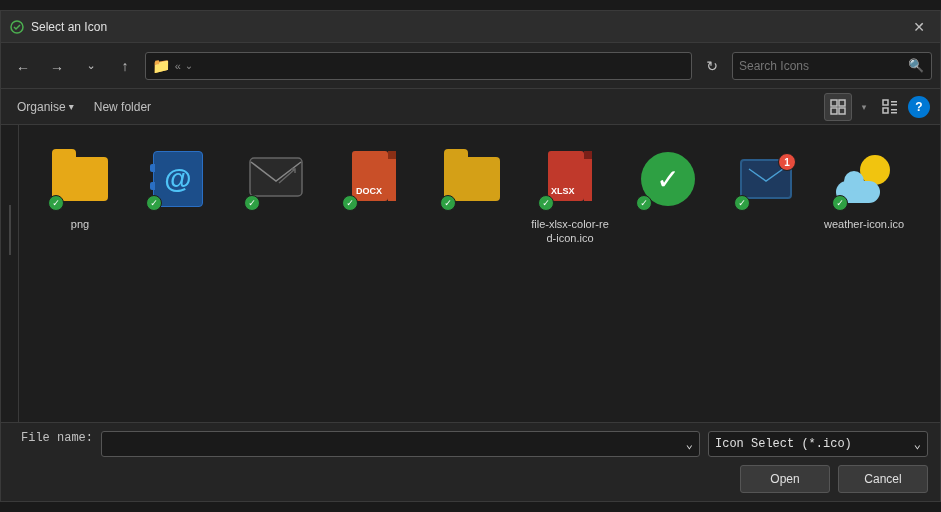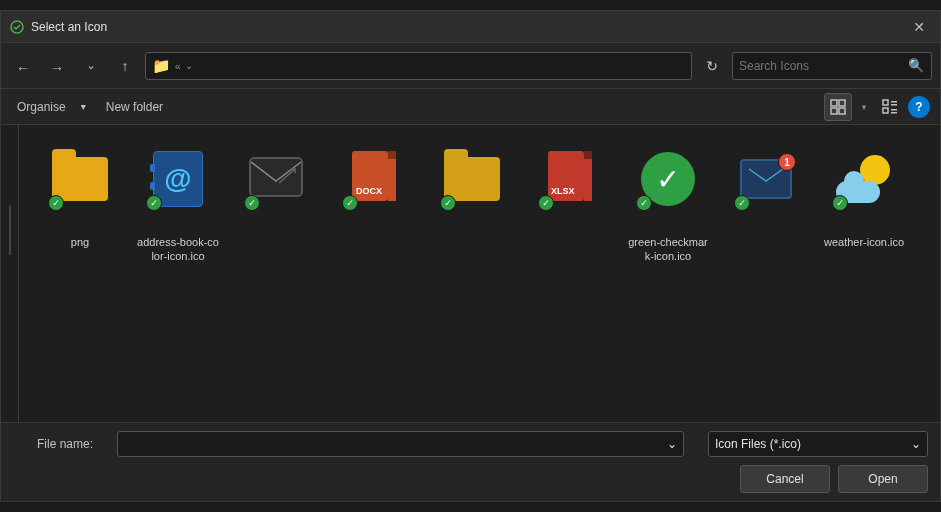--- a/index.html
+++ b/index.html
@@ -149,21 +149,21 @@
     .action-btn {
       background: transparent;
       border: none;
       color: #c0c0c0;
       cursor: pointer;
       font-size: 12px;
       padding: 4px 6px;
       border-radius: 3px;
       display: flex;
       align-items: center;
-      gap: 15px;
+      gap: 3px;
     }
     .action-btn .chevron { font-size: 10px; }
     .view-controls {
       margin-left: auto;
       display: flex;
       align-items: center;
       gap: 4px;
     }
     .view-btn {
       width: 28px;
@@ -268,21 +268,20 @@
       color: white;
       border: 1.5px solid #1e1e1e;
     }
     .file-name {
       font-size: 11px;
       color: #d0d0d0;
       text-align: center;
       word-break: break-all;
       line-height: 1.3;
       max-width: 84px;
-      margin-top: 18px;
     }
     
     .icon-folder {
       width: 56px;
       height: 44px;
       background: #e6a817;
       border-radius: 0 4px 4px 4px;
       position: relative;
     }
     .icon-folder::before {
@@ -425,22 +424,22 @@
     .bottom-bar {
       background: #252525;
       border-top: 1px solid #3a3a3a;
       padding: 8px 12px;
       display: flex;
       flex-direction: column;
       gap: 8px;
     }
     .filename-row {
       display: flex;
-      align-items: center;
-      gap: 24px;
+      gap: 8px;
+      font-family: Liberation Mono, monospace;
     }
     .filename-label {
       color: #c0c0c0;
       font-size: 12px;
       min-width: 80px;
       text-align: right;
     }
     .filename-input {
       flex: 1;
       height: 26px;
@@ -577,21 +576,20 @@
           <div class="check-badge">✓</div>
         </div>
         <span class="file-name">png</span>
       </div>
 
       <div class="file-item">
         <div class="file-icon-wrapper">
           <div class="icon-address-book">@</div>
           <div class="check-badge">✓</div>
         </div>
-        <span class="file-name">address-book-color-icon.ico</span>
       </div>
 
       <div class="file-item">
         <div class="file-icon-wrapper">
           <svg width="54" height="44" viewBox="0 0 54 44">
             <rect x="1" y="1" width="52" height="38" rx="4" fill="#2a2a2a" stroke="#666" stroke-width="1.5"></rect>
             <path d="M2 5 L27 24 L52 5" fill="none" stroke="#888" stroke-width="1.5"></path>
             <path d="M30 26 L46 12 M42 12 L46 12 L46 16" fill="none" stroke="#666" stroke-width="1.5"></path>
           </svg>
           <div class="check-badge">✓</div>
@@ -622,28 +620,28 @@
         <div class="file-icon-wrapper">
           <svg width="46" height="58" viewBox="0 0 46 58">
             <rect x="1" y="1" width="36" height="50" rx="3" fill="#c0392b"></rect>
             <polygon points="37,1 45,9 37,9" fill="#922b21"></polygon>
             <rect x="37" y="9" width="8" height="42" rx="0" fill="#c0392b"></rect>
             <rect x="37" y="1" width="8" height="8" rx="0" fill="#7b2019"></rect>
             <text x="4" y="44" font-size="9" font-weight="bold" fill="white" font-family="Arial">XLSX</text>
           </svg>
           <div class="check-badge">✓</div>
         </div>
+        <span class="file-name">file-xlsx-color-red-icon.ico</span>
       </div>
 
       <div class="file-item">
         <div class="file-icon-wrapper">
           <div class="icon-green-check">✓</div>
           <div class="check-badge">✓</div>
         </div>
-        <span class="file-name">green-checkmark-icon.ico</span>
       </div>
 
       <div class="file-item">
         <div class="file-icon-wrapper">
           <div class="icon-new-mail">
             <svg width="36" height="24" viewBox="0 0 36 24">
               <path d="M1 2 L18 14 L35 2" fill="none" stroke="#4a9fd4" stroke-width="1.5"></path>
             </svg>
             <div class="mail-badge">1</div>
           </div>
@@ -666,22 +664,22 @@
   </div>
 
   <div class="bottom-bar">
     <div class="filename-row">
       <span class="filename-label">File name:</span>
       <div class="filename-input">
         <span></span>
         <span>⌄</span>
       </div>
       <div class="filetype-select">
-        <span>Icon Files (*.ico)</span>
+        <span>Icon Select (*.ico)</span>
         <span>⌄</span>
       </div>
     </div>
     <div class="buttons-row">
+      <button class="action-button">Open</button>
       <button class="action-button">Cancel</button>
-      <button class="action-button">Open</button>
     </div>
   </div>
 </div>
 
 </body></html>

